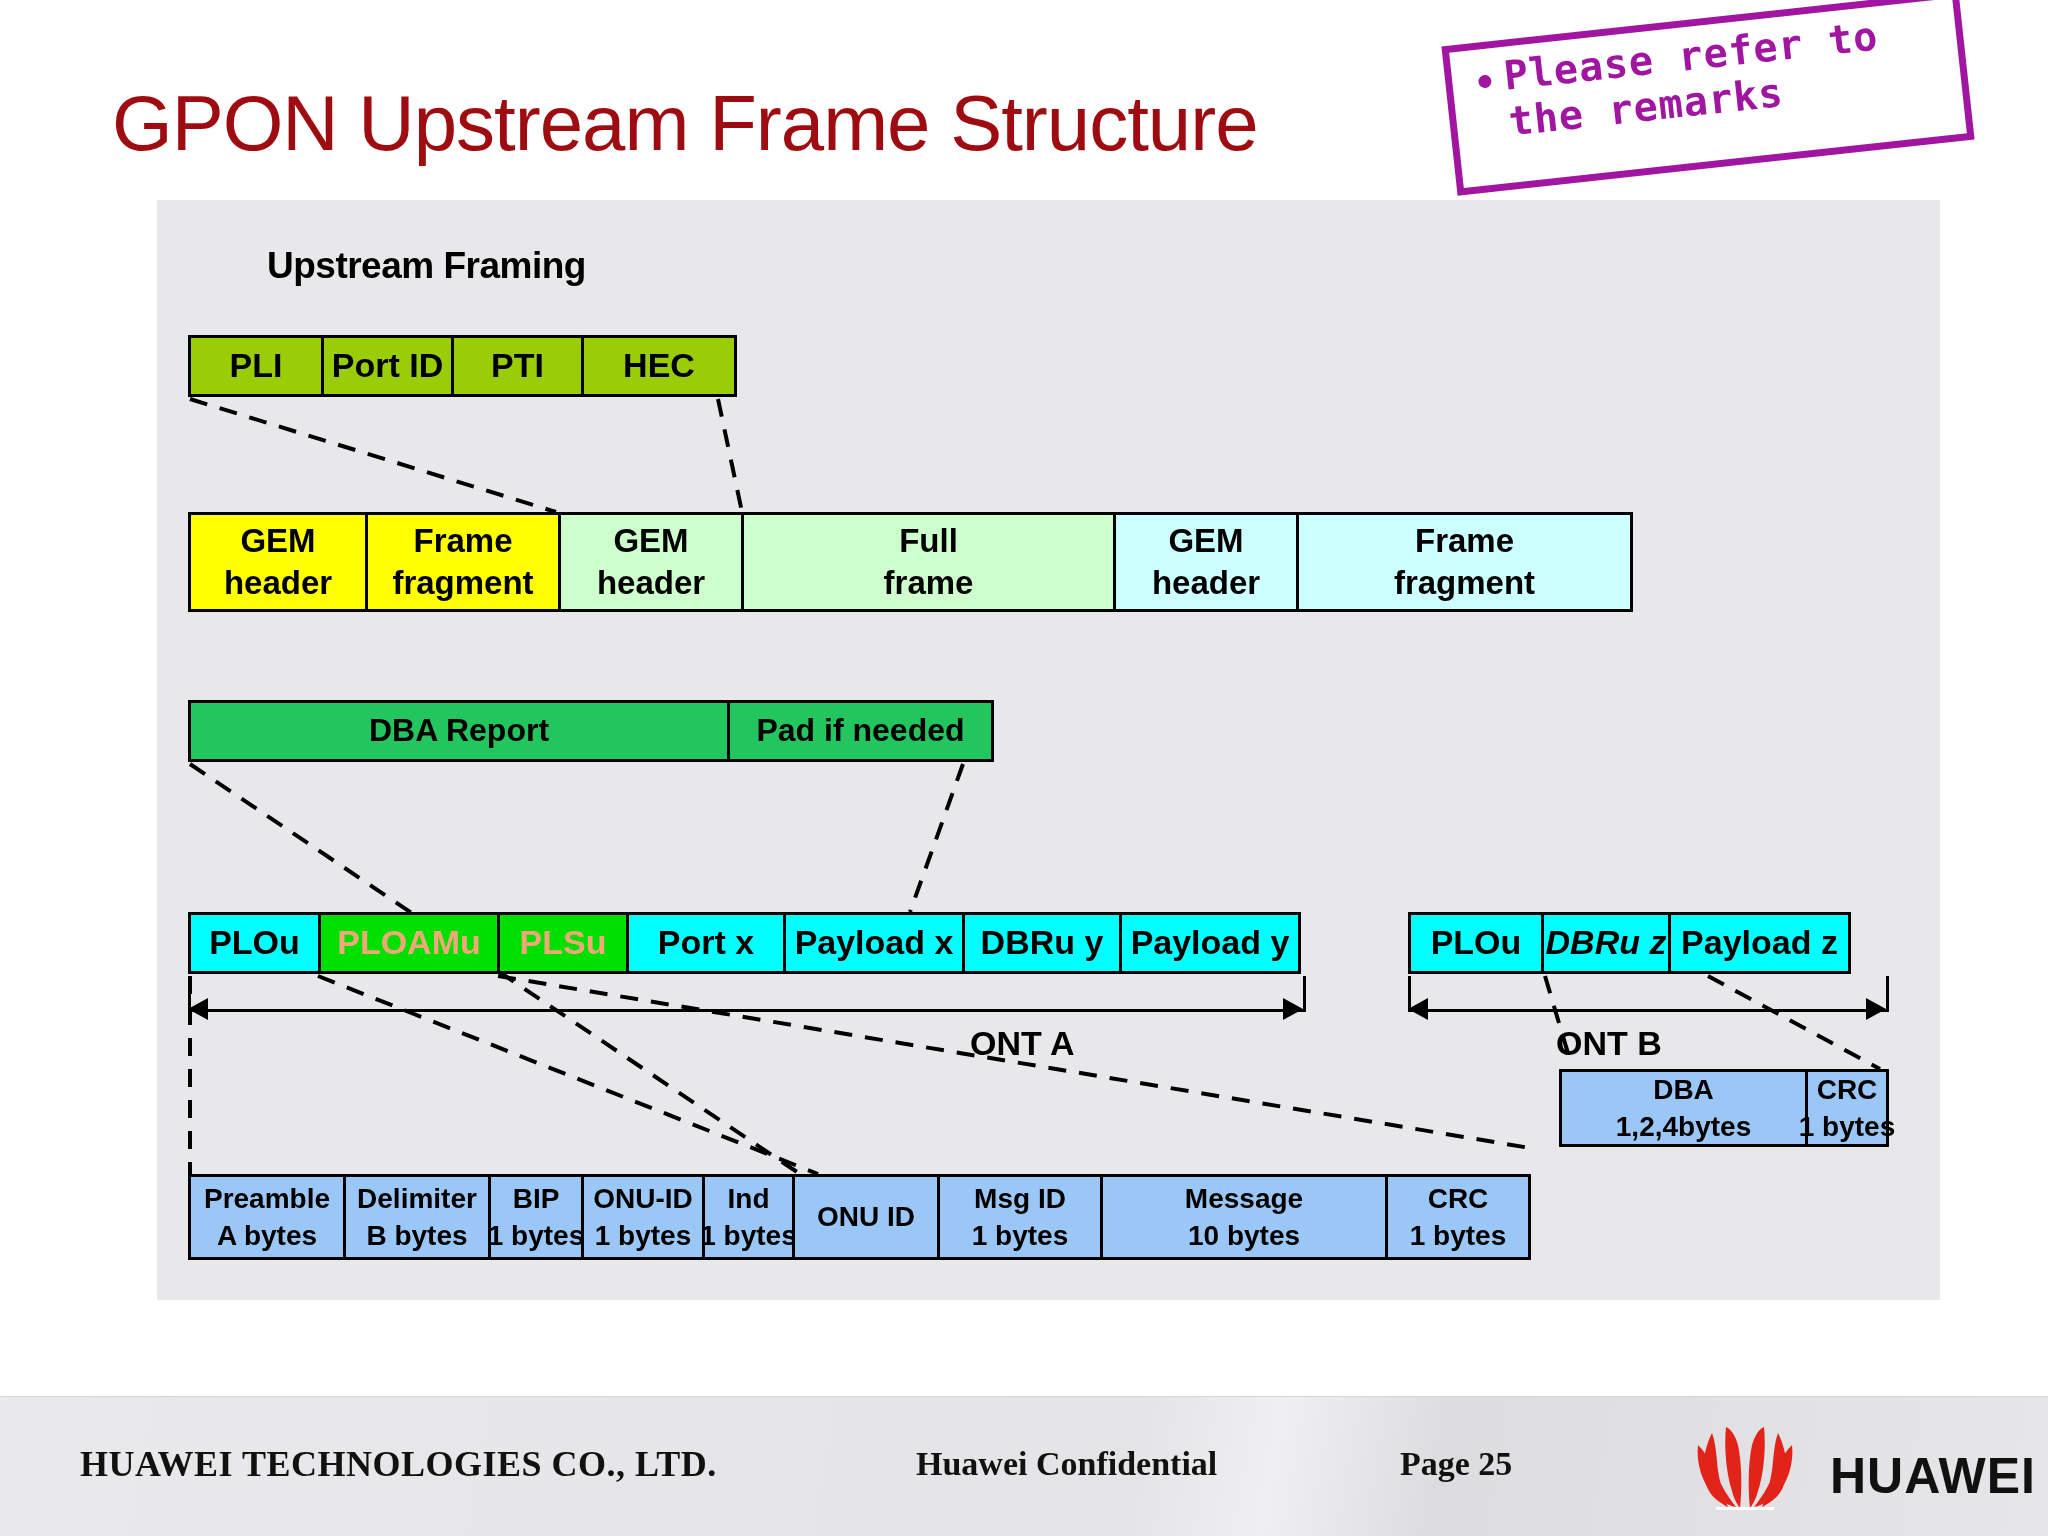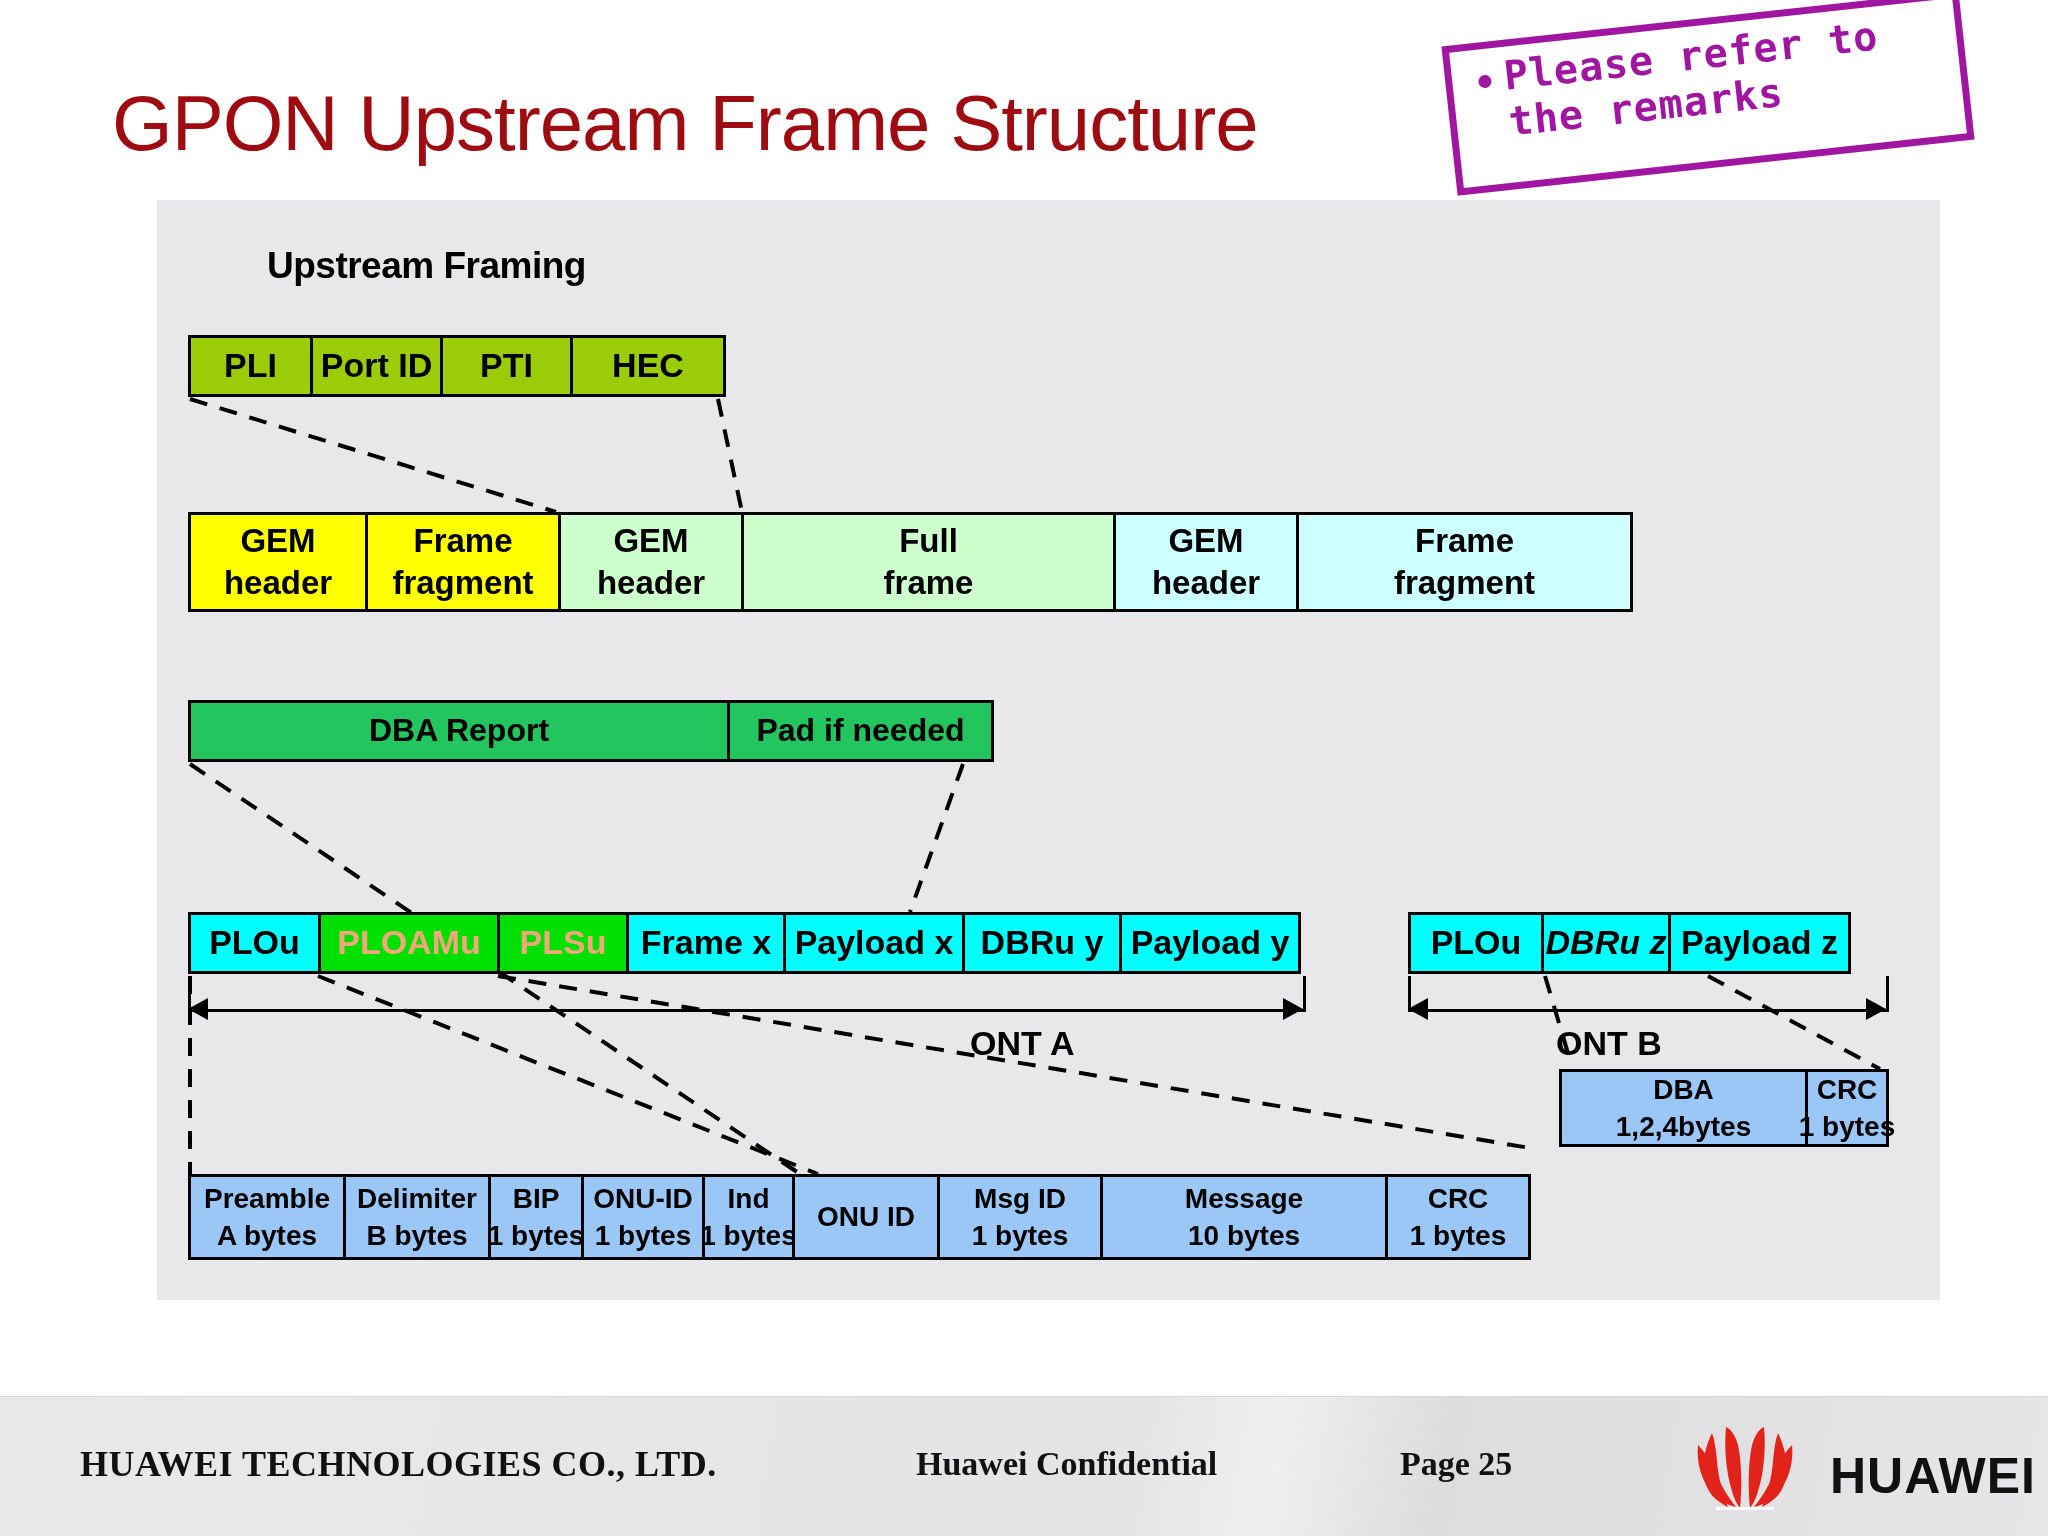--- a/index.html
+++ b/index.html
@@ -158,21 +158,21 @@
 
       <line x1="498" y1="976" x2="1530" y2="1148"></line>
 
       <line x1="1545" y1="976" x2="1570" y2="1060"></line>
 
       <line x1="1708" y1="976" x2="1880" y2="1069"></line>
     </g>
   </svg>
 
   <div class="row" id="row-gemfields">
-      <div class="cell" style="width: 125px;">
+      <div class="cell" style="width: 136px;">
         <div>PLI</div>
       </div>
       <div class="cell" style="width: 133px;">
         <div>Port ID</div>
       </div>
       <div class="cell" style="width: 133px;">
         <div>PTI</div>
       </div>
       <div class="cell" style="width: 156px; text-align: center;">
         <div>HEC</div>
@@ -219,21 +219,21 @@
       <div class="cell" style="width: 133px; background: rgb(0, 255, 255); color: rgb(0, 0, 0);">
         <div>PLOu</div>
       </div>
       <div class="cell" style="width: 182px; background: rgb(0, 224, 0); color: rgb(240, 168, 120);">
         <div>PLOAMu</div>
       </div>
       <div class="cell" style="width: 132px; background: rgb(0, 224, 0); color: rgb(240, 168, 120);">
         <div>PLSu</div>
       </div>
       <div class="cell" style="width: 160px; background: rgb(0, 255, 255); color: rgb(0, 0, 0);">
-        <div>Frame x</div>
+        <div>Port x</div>
       </div>
       <div class="cell" style="width: 182px; background: rgb(0, 255, 255); color: rgb(0, 0, 0);">
         <div>Payload x</div>
       </div>
       <div class="cell" style="width: 160px; background: rgb(0, 255, 255); color: rgb(0, 0, 0);">
         <div>DBRu y</div>
       </div>
       <div class="cell" style="width: 182px; background: rgb(0, 255, 255); color: rgb(0, 0, 0);">
         <div>Payload y</div>
       </div>

